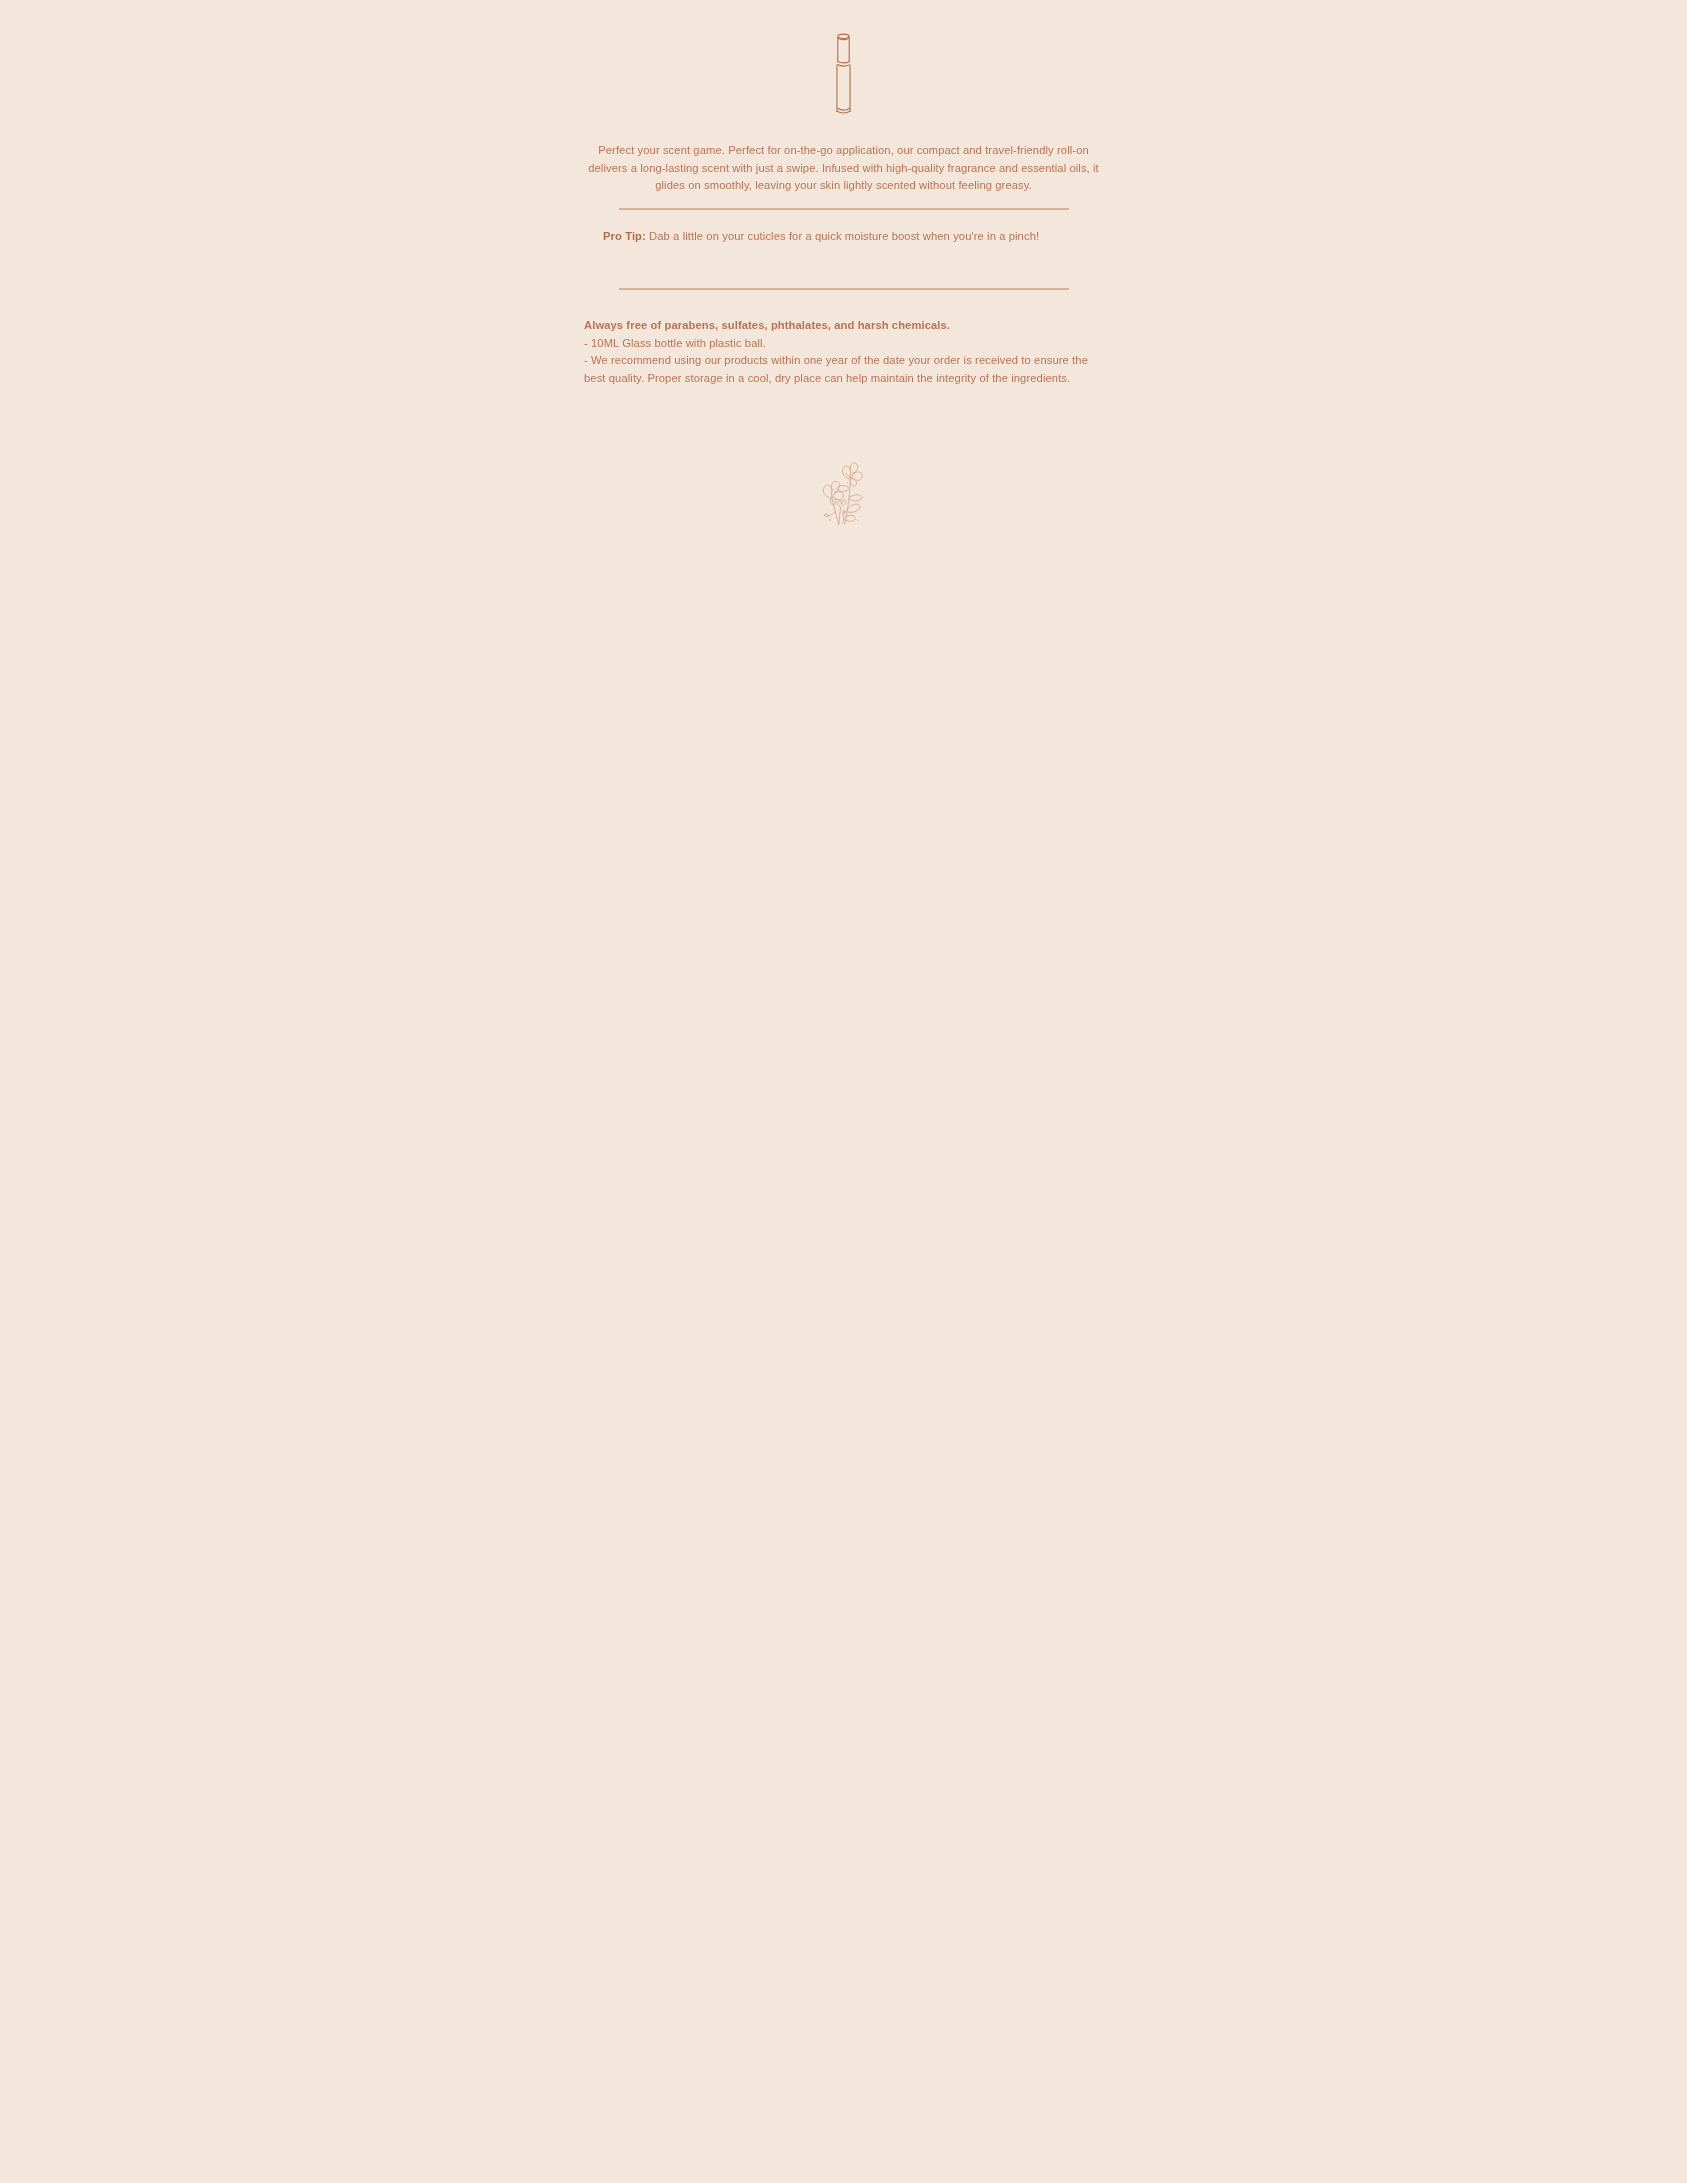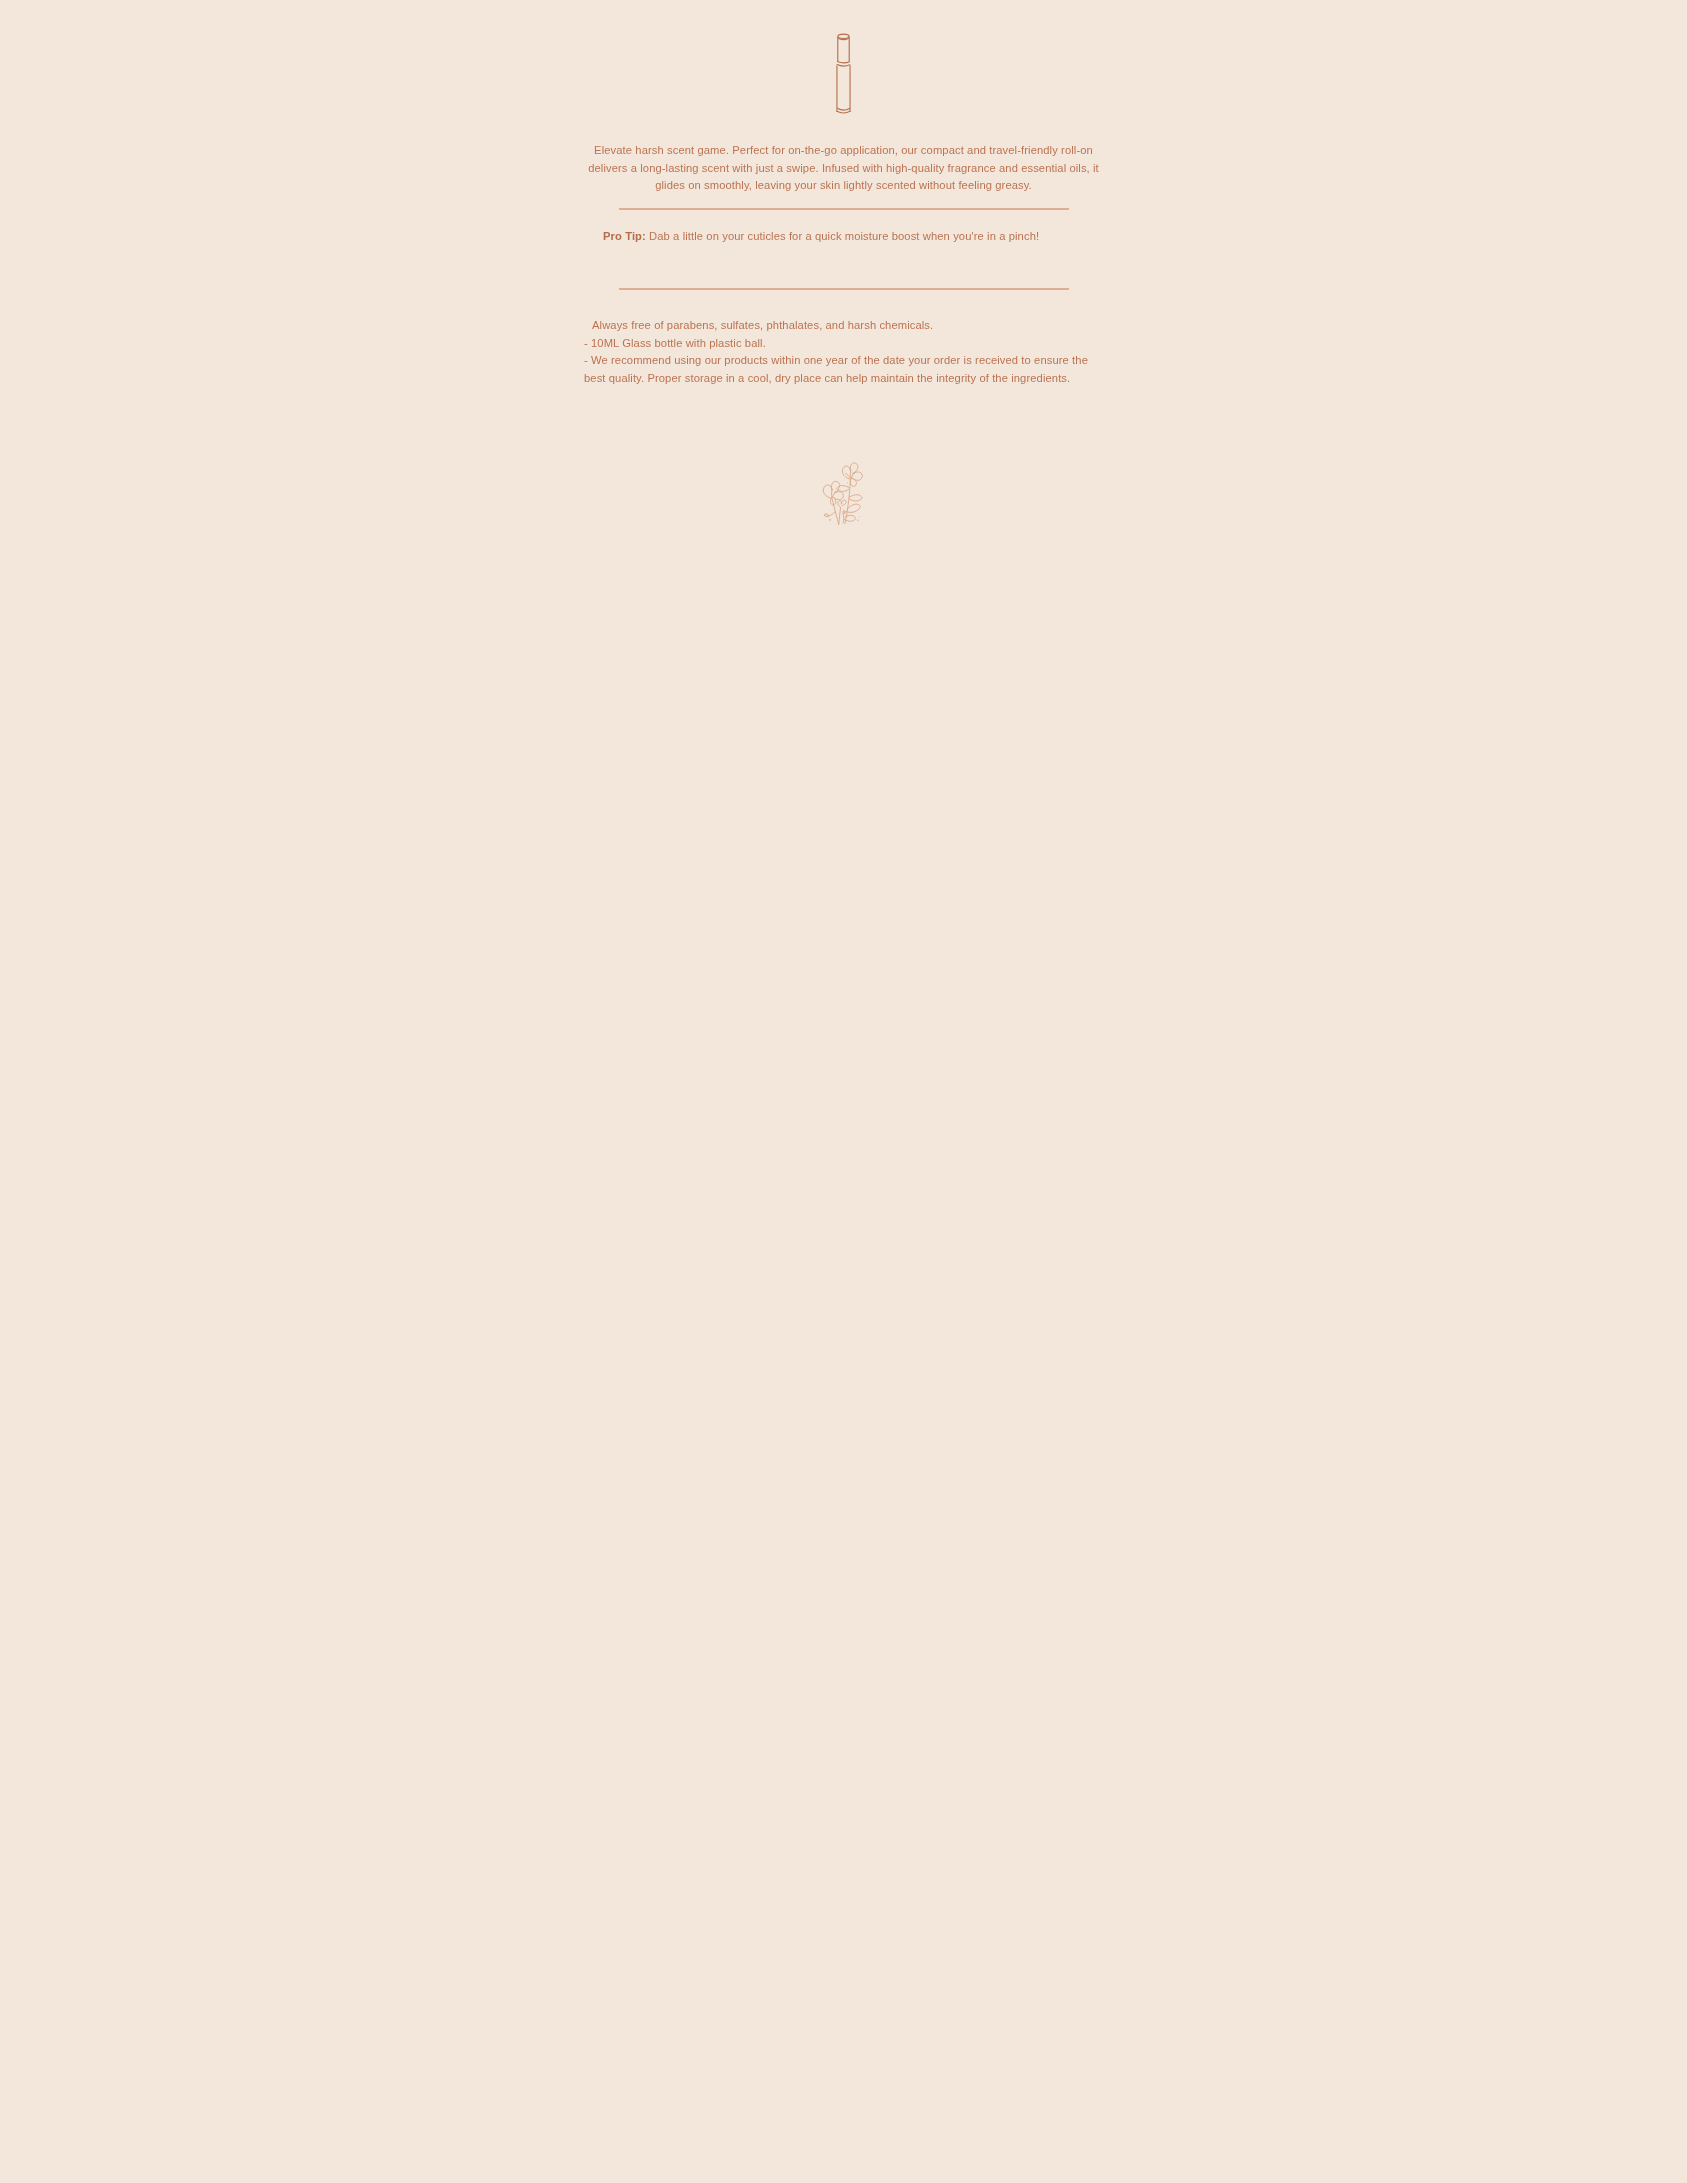--- a/index.html
+++ b/index.html
@@ -27,21 +27,21 @@
     height:2px;
     width:450px;
     background:#e0ad92;
     margin:13px auto 0;
   }
   .divider.second{margin-top:42px;}
   .content{padding:0 21.5px;}
   p{margin:0;}
   .howto{margin-top:21.5px;}
   .protip{margin-top:18.6px;padding-left:19px;}
-  .freeof{margin-top:27px;font-weight:400;margin-left:8px;}
+  .freeof{margin-top:27px;font-weight:700;}
   .bullet{margin-top:0;}
   .note{margin-top:21px;}
   strong{font-weight:700;color:#b56c4b;}
   .flower{display:block;margin:72px auto 0;width:52px;height:68px;}
 </style>
 </head>
 <body>
 
 <div class="page">
 
@@ -51,21 +51,21 @@
     <path d="M13,15 L13,86"></path>
     <path d="M47,15 L47,86"></path>
     <path d="M12,88 Q30,95.5 48,88.5"></path>
     <path d="M11,97 Q30,106 49,97.5"></path>
     <path d="M10.5,101 L10.5,236"></path>
     <path d="M49.5,101 L49.5,236"></path>
     <path d="M12.5,227 Q30,238 47.5,227.5"></path>
     <path d="M10.5,236 Q30,246 49.5,236"></path>
   </svg>
 
-  <p class="intro">Elevate harsh scent game. Perfect for on-the-go application, our compact and travel-friendly roll-on delivers a long-lasting scent with just a swipe. Infused with high-quality fragrance and essential oils, it glides on smoothly, leaving your skin lightly scented without feeling greasy.</p>
+  <p class="intro">Perfect your scent game. Perfect for on-the-go application, our compact and travel-friendly roll-on delivers a long-lasting scent with just a swipe. Infused with high-quality fragrance and essential oils, it glides on smoothly, leaving your skin lightly scented without feeling greasy.</p>
 
   <hr class="divider">
 
   <div class="content">
     <p class="protip"><strong>Pro Tip:</strong> <span>Dab a little on your cuticles for a quick moisture boost when you're in a pinch!</span></p>
   </div>
 
   <hr class="divider second">
 
   <div class="content">

